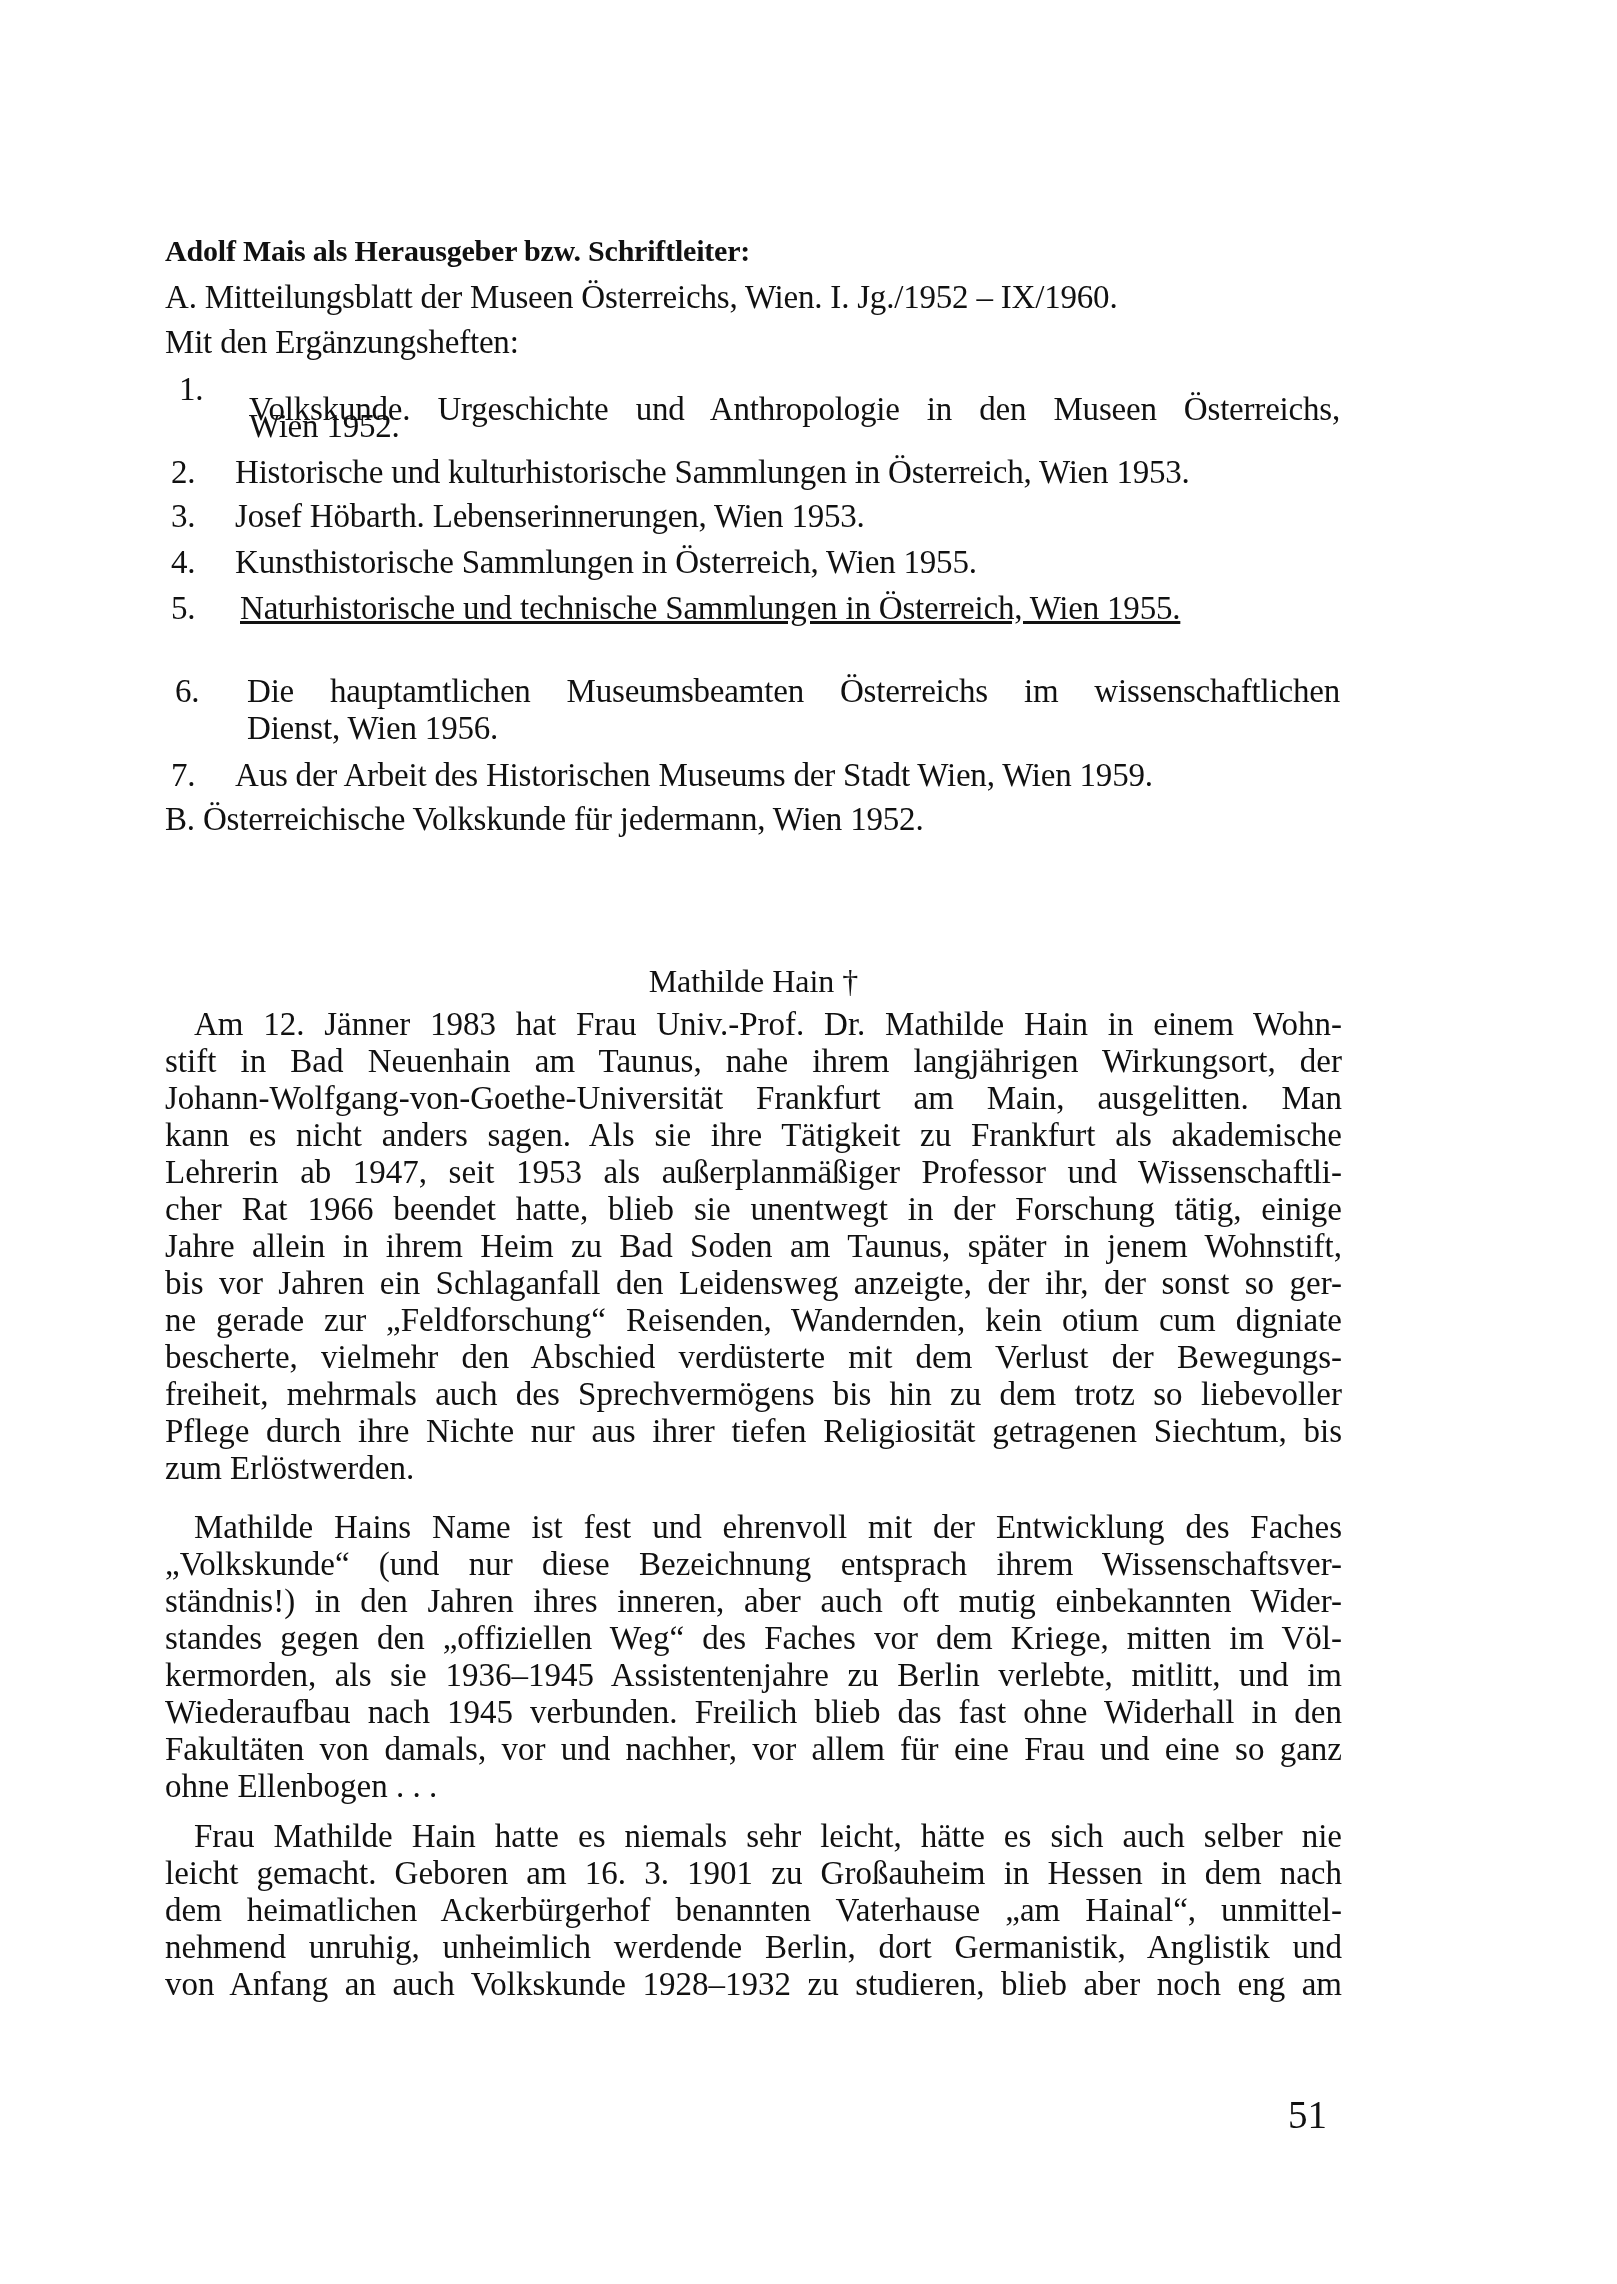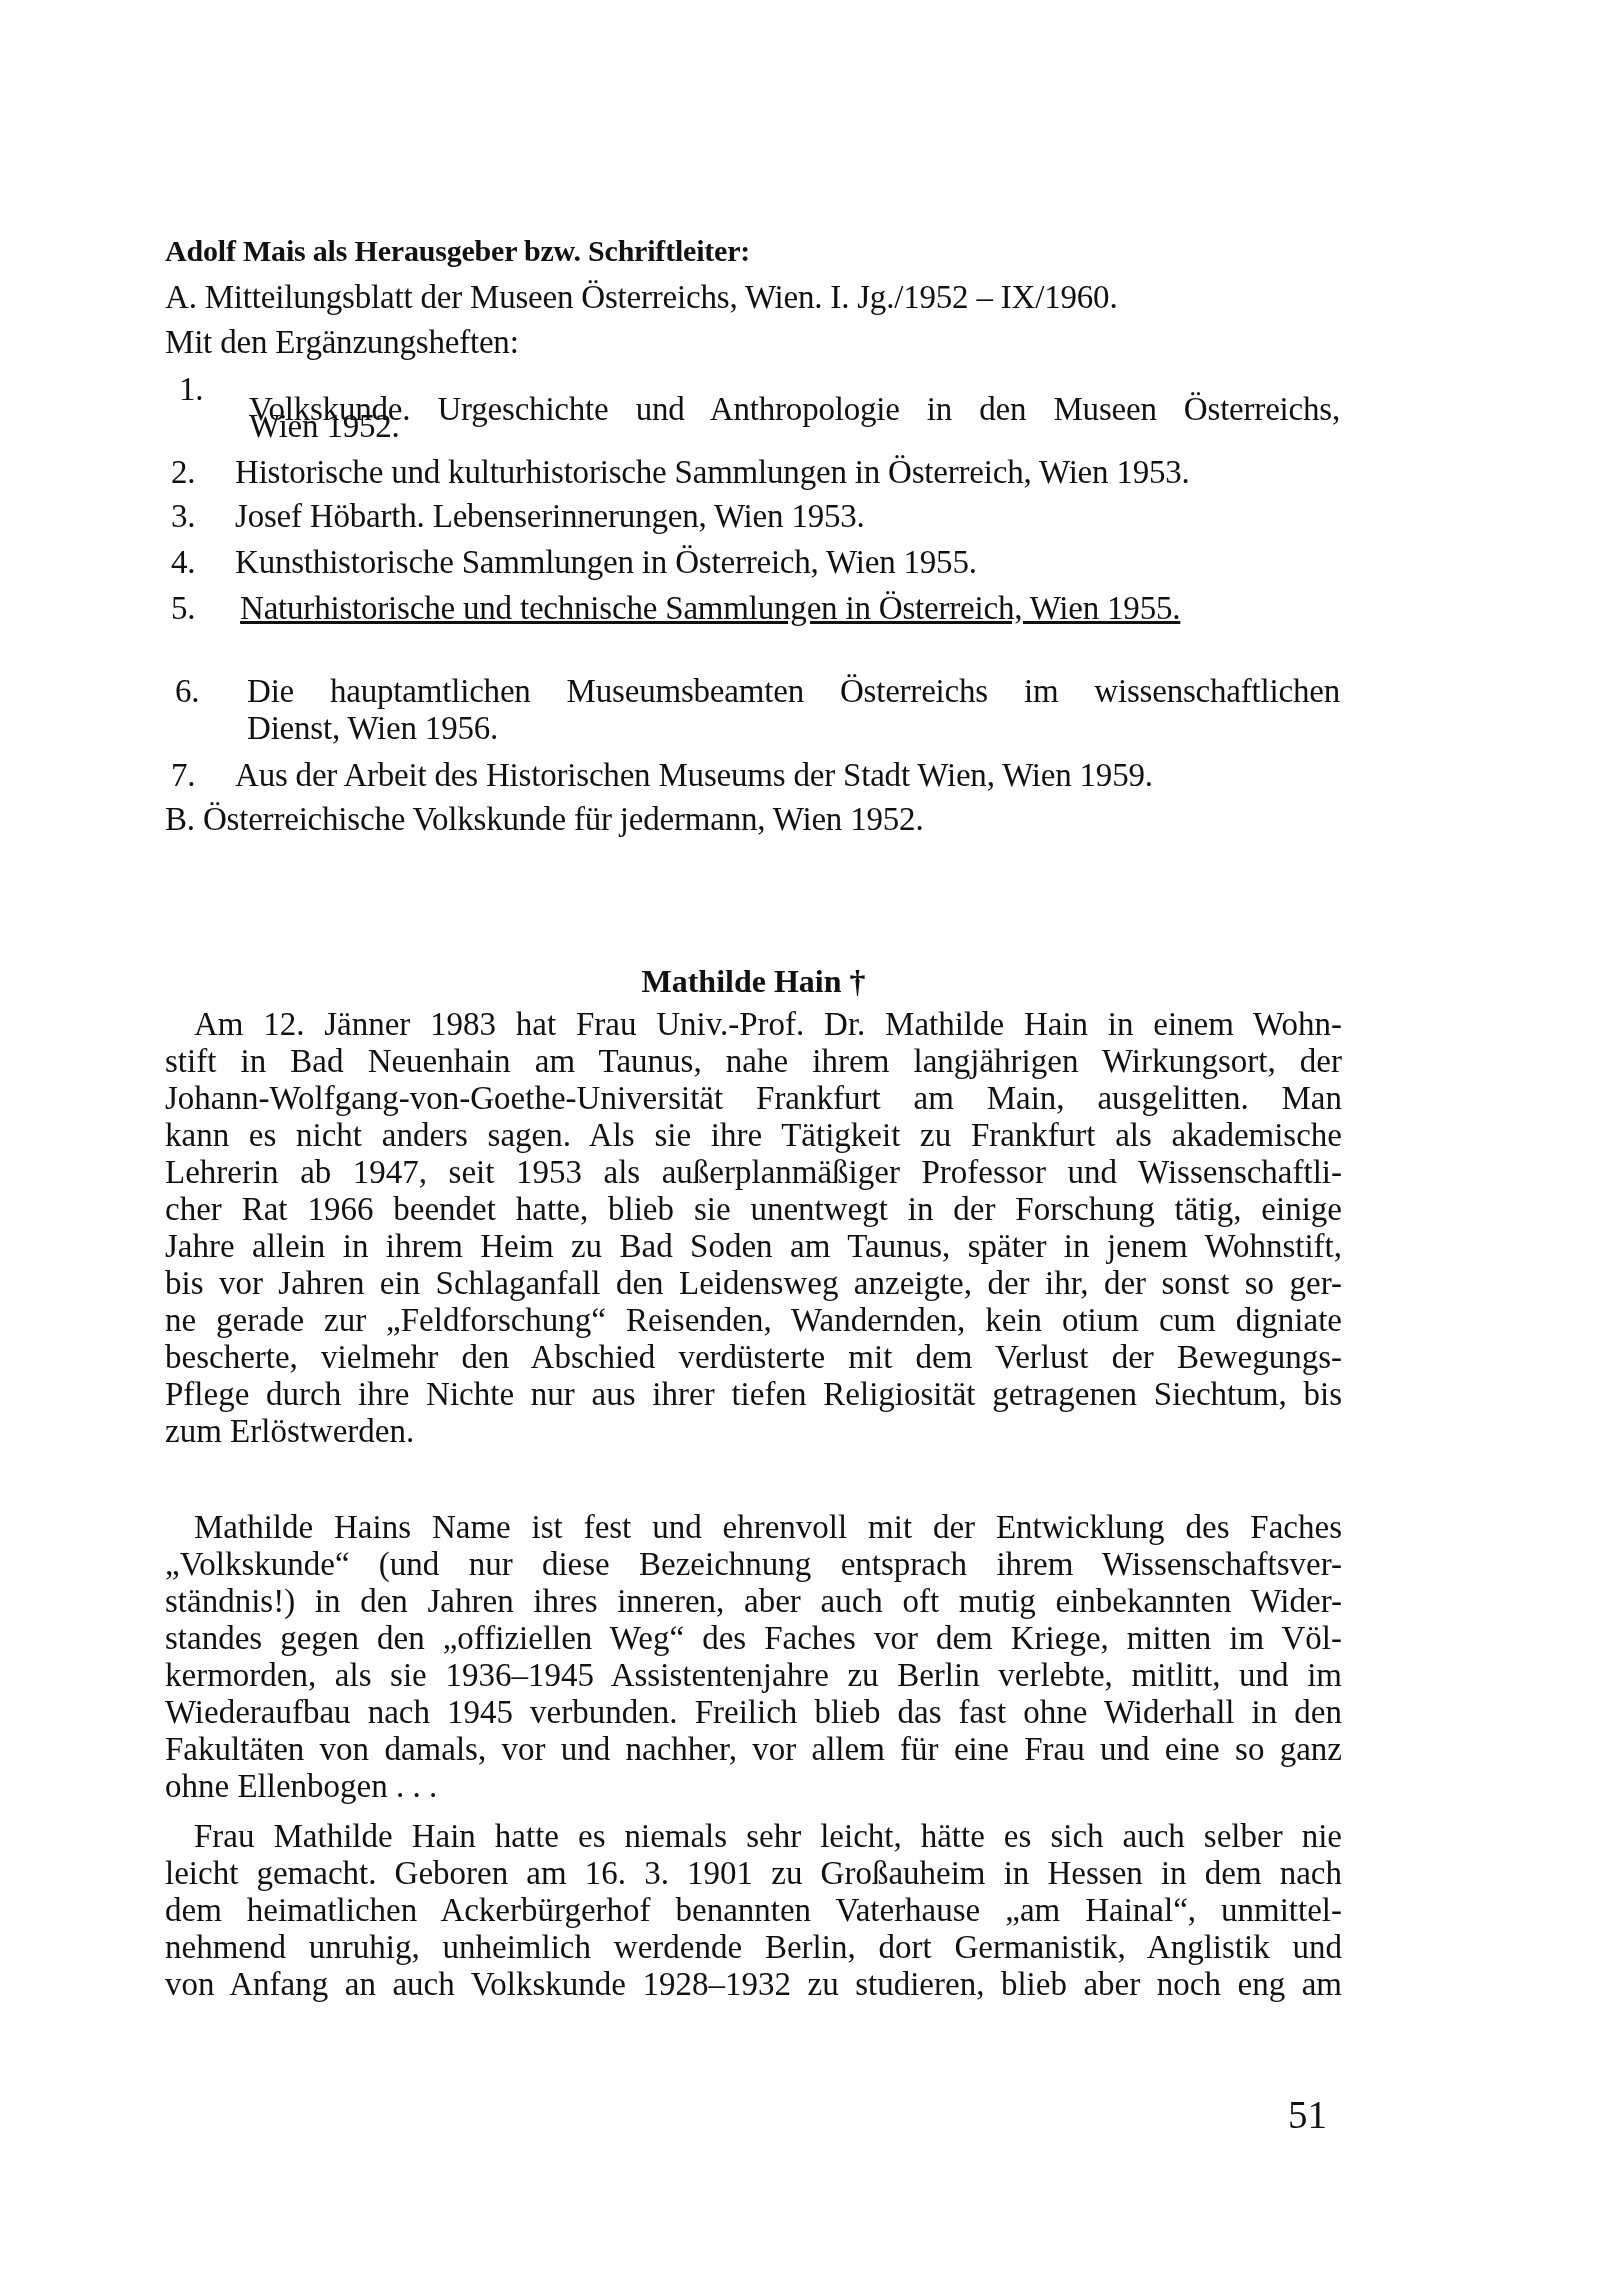--- a/index.html
+++ b/index.html
@@ -50,21 +50,21 @@
   }
   .jline.indent {
     padding-left: 29px;
   }
   .heading2 {
     position: absolute;
     left: 0;
     width: 1507px;
     text-align: center;
     font-size: 32px;
-    font-weight: bold;
+    font-weight: normal;
     line-height: 39px;
   }
   .page-number {
     position: absolute;
     left: 1288px;
     top: 2092px;
     font-size: 39px;
     line-height: 45px;
   }
 </style>
@@ -110,20 +110,21 @@
     <span class="jline indent">Am 12. Jänner 1983 hat Frau Univ.-Prof. Dr. Mathilde Hain in einem Wohn-</span>
     <span class="jline">stift in Bad Neuenhain am Taunus, nahe ihrem langjährigen Wirkungsort, der</span>
     <span class="jline">Johann-Wolfgang-von-Goethe-Universität Frankfurt am Main, ausgelitten. Man</span>
     <span class="jline">kann es nicht anders sagen. Als sie ihre Tätigkeit zu Frankfurt als akademische</span>
     <span class="jline">Lehrerin ab 1947, seit 1953 als außerplanmäßiger Professor und Wissenschaftli-</span>
     <span class="jline">cher Rat 1966 beendet hatte, blieb sie unentwegt in der Forschung tätig, einige</span>
     <span class="jline">Jahre allein in ihrem Heim zu Bad Soden am Taunus, später in jenem Wohnstift,</span>
     <span class="jline">bis vor Jahren ein Schlaganfall den Leidensweg anzeigte, der ihr, der sonst so ger-</span>
     <span class="jline">ne gerade zur „Feldforschung“ Reisenden, Wandernden, kein otium cum digniate</span>
     <span class="jline">bescherte, vielmehr den Abschied verdüsterte mit dem Verlust der Bewegungs-</span>
+    <span class="jline">freiheit, mehrmals auch des Sprechvermögens bis hin zu dem trotz so liebevoller</span>
     <span class="jline">Pflege durch ihre Nichte nur aus ihrer tiefen Religiosität getragenen Siechtum, bis</span>
     <span class="jline last">zum Erlöstwerden.</span>
   </div>
 
   <div class="justify-block" style="top:1509px;">
     <span class="jline indent">Mathilde Hains Name ist fest und ehrenvoll mit der Entwicklung des Faches</span>
     <span class="jline">„Volkskunde“ (und nur diese Bezeichnung entsprach ihrem Wissenschaftsver-</span>
     <span class="jline">ständnis!) in den Jahren ihres inneren, aber auch oft mutig einbekannten Wider-</span>
     <span class="jline">standes gegen den „offiziellen Weg“ des Faches vor dem Kriege, mitten im Völ-</span>
     <span class="jline">kermorden, als sie 1936–1945 Assistentenjahre zu Berlin verlebte, mitlitt, und im</span>

